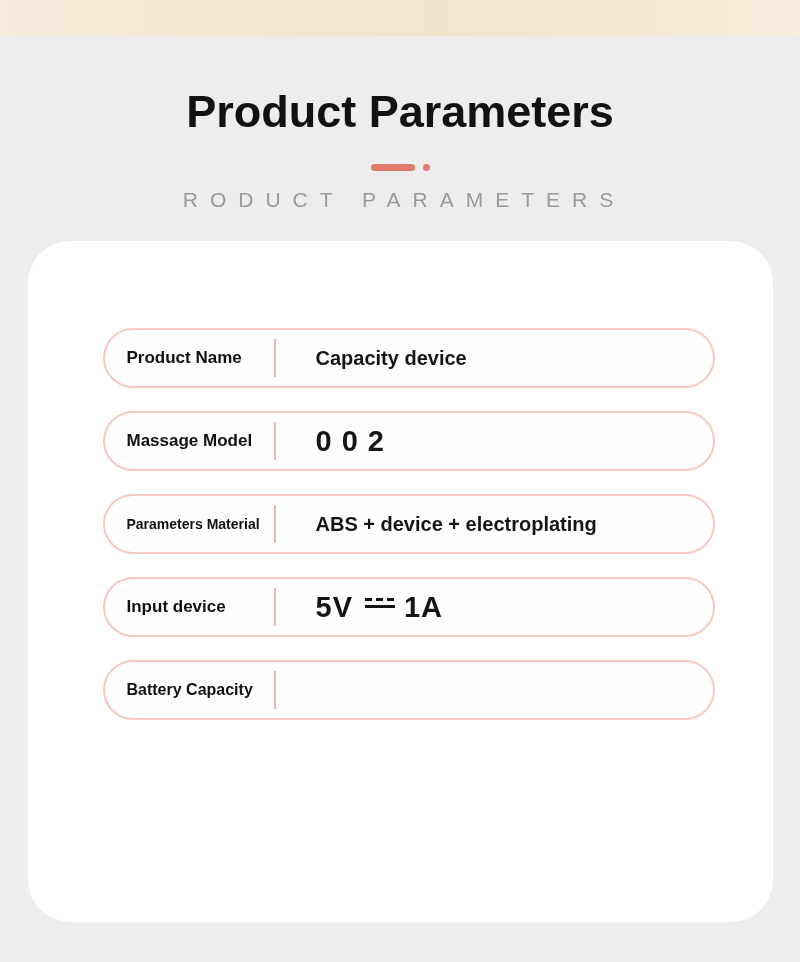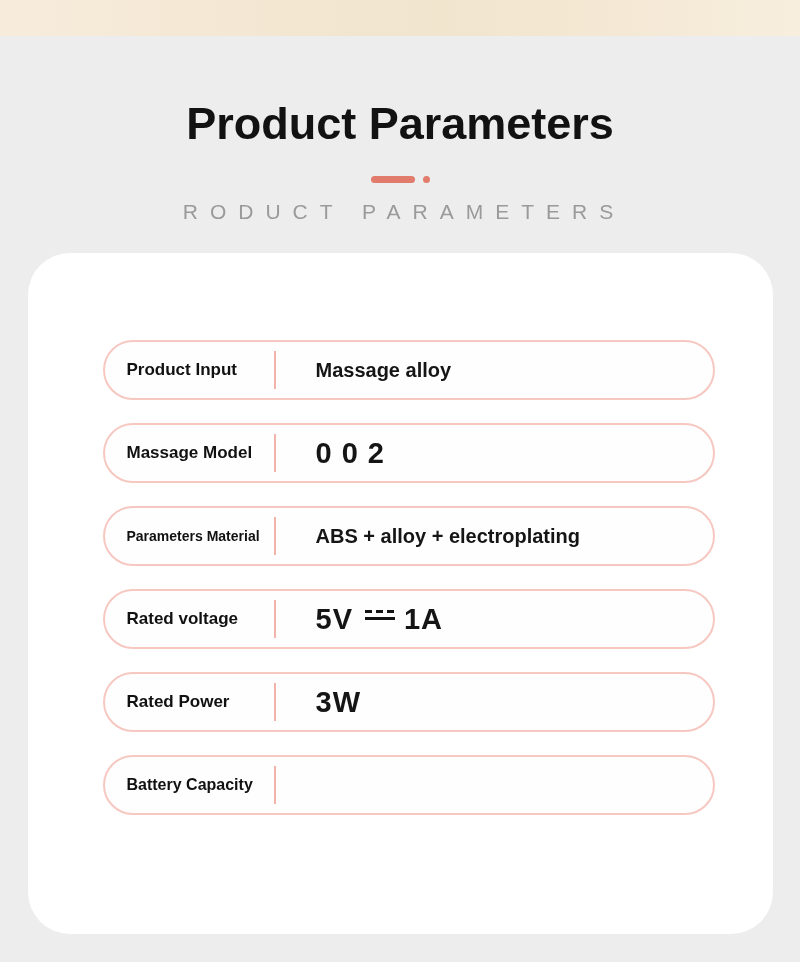--- a/index.html
+++ b/index.html
@@ -19,21 +19,20 @@
     background: linear-gradient(90deg, #f7ecdc 0%, #f4e7d3 30%, #f2e5ce 55%, #f4e8d4 75%, #f7eedd 100%);
   }
 
   .header { text-align: center; padding-top: 52px; }
   .title {
     font-size: 45px;
     font-weight: bold;
     color: #121212;
     letter-spacing: 0px;
     line-height: 48px;
-    margin-top: 12px;
   }
   .accent {
     margin-top: 27px;
     display: flex;
     justify-content: center;
     align-items: center;
     gap: 8px;
     height: 8px;
   }
   .accent .dash {
@@ -133,55 +132,50 @@
     <div class="accent">
       <span class="dash"></span>
       <span class="dot"></span>
     </div>
     <div class="subtitle">RODUCT PARAMETERS</div>
   </div>
 
   <div class="card">
 
     <div class="param-row">
-      <span class="label">Product Input</span>
+      <span class="label">Product Name</span>
       <span class="divider"></span>
-      <span class="value v-bold">Massage alloy</span>
+      <span class="value v-bold">Capacity device</span>
     </div>
 
     <div class="param-row">
       <span class="label">Massage Model</span>
       <span class="divider"></span>
       <span class="value v-num v-spaced">002</span>
     </div>
 
     <div class="param-row">
       <span class="label sm">Parameters Material</span>
       <span class="divider"></span>
-      <span class="value v-bold">ABS + alloy + electroplating</span>
+      <span class="value v-bold">ABS + device + electroplating</span>
     </div>
 
     <div class="param-row">
-      <span class="label">Rated voltage</span>
+      <span class="label">Input device</span>
       <span class="divider"></span>
       <span class="value v-num">
         <span>5V</span>
         <span class="dc-symbol">
           <span class="dc-dashed" style="display: block;"></span>
           <span class="dc-solid" style="display:block"></span>
         </span>
         <span>1A</span>
       </span>
     </div>
 
-    <div class="param-row">
-      <span class="label">Rated Power</span>
-      <span class="divider"></span>
-      <span class="value v-num">3W</span>
-    </div>
 
     <div class="param-row">
       <span class="label md">Battery Capacity</span>
       <span class="divider"></span>
     </div>
 
   </div>
 </div>
 
 </body></html>

